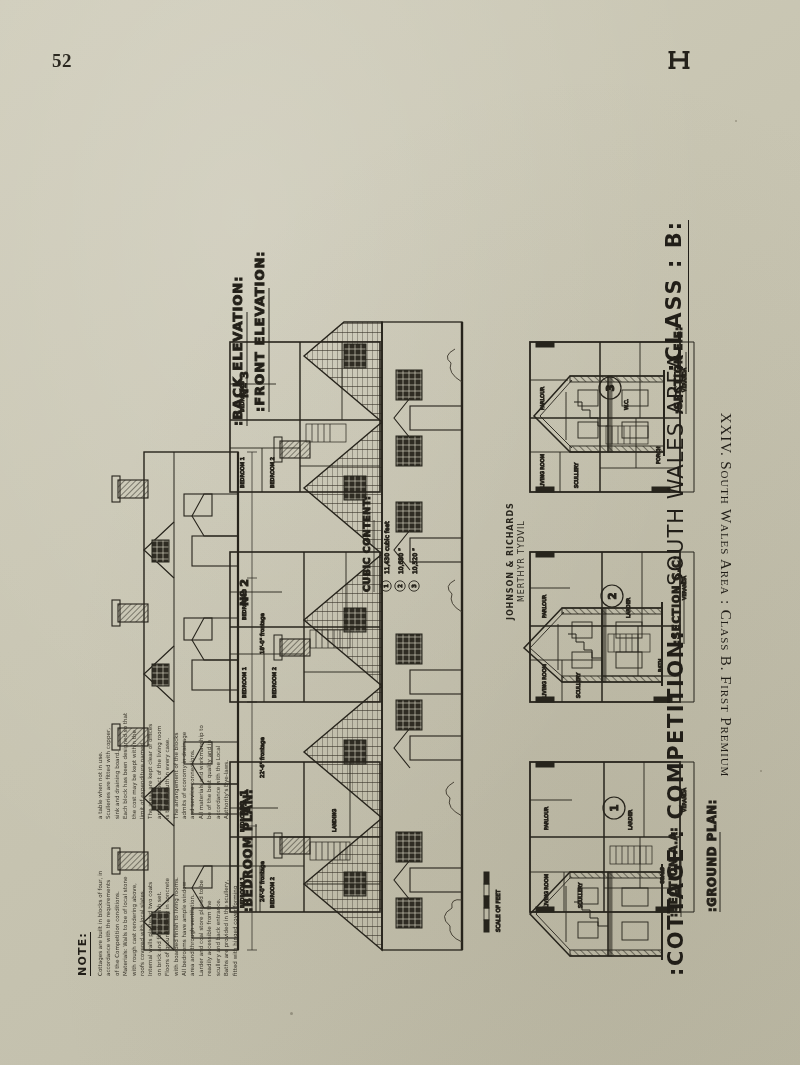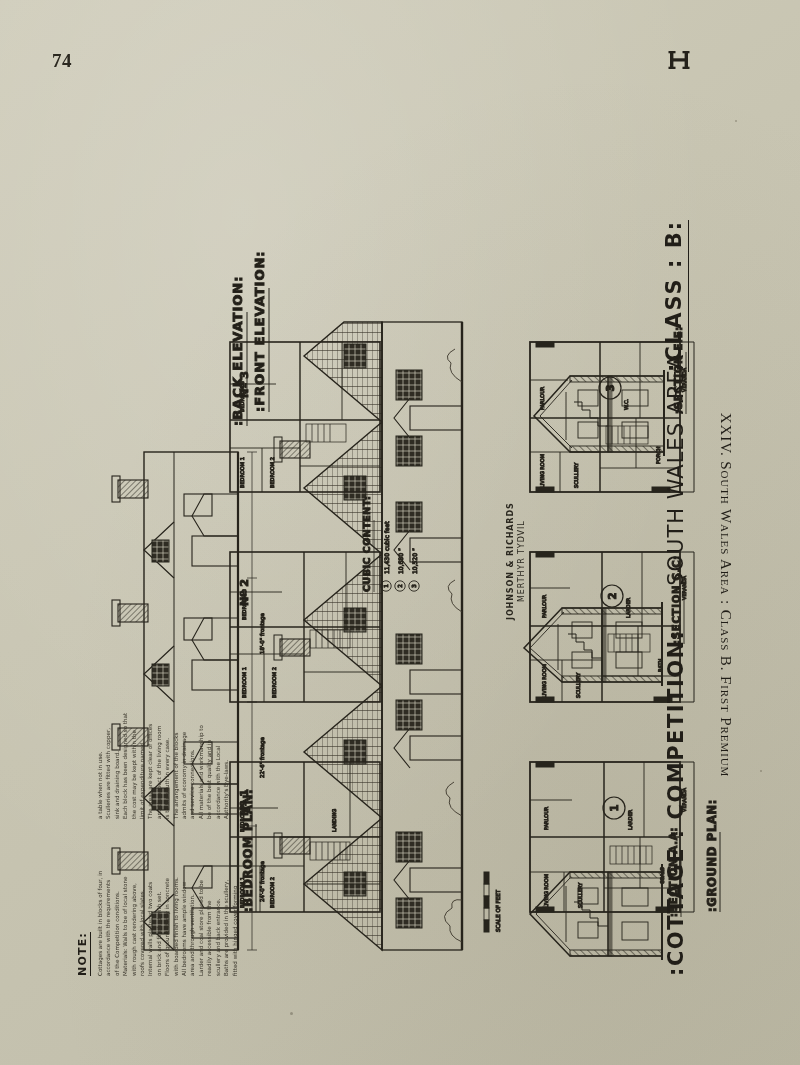--- a/index.html
+++ b/index.html
@@ -68,21 +68,21 @@
 
 <div class="paper"></div>
 
 <div class="speck" style="left:618px;top:950px;width:2px;height:2px;"></div>
 <div class="speck" style="left:290px;top:1012px;width:3px;height:3px;"></div>
 <div class="speck" style="left:735px;top:120px;width:2px;height:2px;"></div>
 <div class="speck" style="left:760px;top:770px;width:2px;height:2px;"></div>
 
 <div class="plate">
 
-  <div class="folio">74</div>
+  <div class="folio">52</div>
 
   <div class="sigmark">
     <svg width="22" height="20" viewBox="0 0 22 20">
       <rect x="2" y="2" width="3.4" height="16" fill="#24211a"></rect>
       <rect x="16.6" y="2" width="3.4" height="16" fill="#24211a"></rect>
       <rect x="5" y="8.3" width="12" height="3.2" fill="#24211a"></rect>
       <rect x="0.5" y="1" width="7" height="2.3" fill="#24211a"></rect>
       <rect x="14.5" y="1" width="7" height="2.3" fill="#24211a"></rect>
       <rect x="0.5" y="16.7" width="7" height="2.3" fill="#24211a"></rect>
       <rect x="14.5" y="16.7" width="7" height="2.3" fill="#24211a"></rect>

